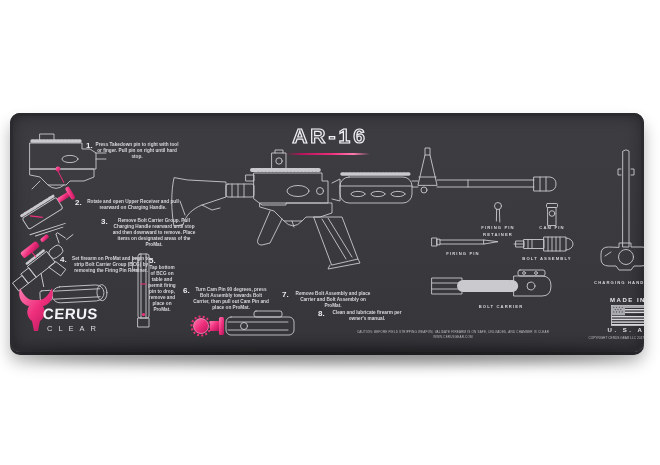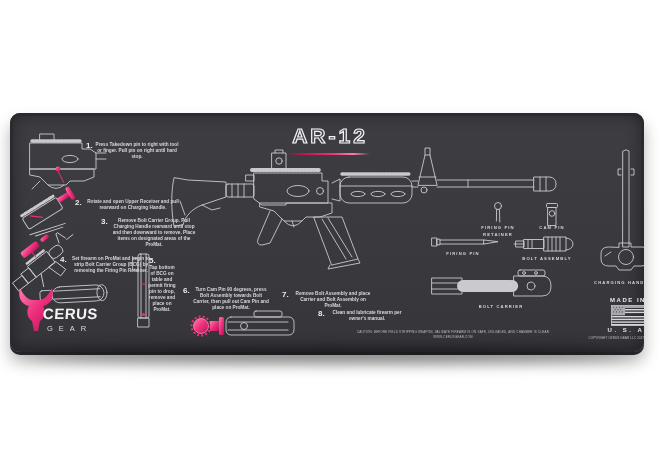--- a/index.html
+++ b/index.html
@@ -47,21 +47,21 @@
       <linearGradient id="pinkGrad" x1="0" y1="0" x2="1" y2="1">
         <stop offset="0" stop-color="#ff7ab0"></stop>
           <stop offset=".5" stop-color="#ee2f7c"></stop>
           <stop offset="1" stop-color="#b3145a"></stop>
       </linearGradient>
     </defs>
   </svg>
 
   <div class="mat">
 
-    <div class="title">AR-12</div>
+    <div class="title">AR-16</div>
     <div class="title-underline"></div>
 
     <svg class="abs" style="left:8px;top:20px" width="92" height="58" viewBox="0 0 92 58">
       <g class="line">
         <line x1="14" y1="8" x2="62" y2="8" stroke-width="3.4" stroke-dasharray="2 1.6"></line>
         <path d="M12,10 h52 v6 h8 l6,4 v16 h-66 z"></path>
         <rect x="22" y="1" width="14" height="7"></rect>
         <ellipse cx="52" cy="26" rx="8" ry="3.6"></ellipse>
         <path d="M12,36 h64 v8 l-10,4 h-14 l-4,4 h-18 l-8,-8 -10,-2 z"></path>
         <path d="M30,52 q8,7 16,0"></path>
@@ -255,21 +255,21 @@
         <circle cx="32" cy="110" r="7.5"></circle>
         <path d="M17,105 l-6,4"></path>
       </g>
     </svg>
     <div class="plbl" style="left:576px;top:166px;width:74px">CHARGING HANDLE</div>
 
     <svg class="abs" style="left:6px;top:173px" width="40" height="48" viewBox="0 0 40 48">
       <path fill="url(#pinkGrad)" d="M4,2 C1,13 7,19 13,20 C10,25 11,32 16,35 L18,45 L22,45 L24,35 C29,32 30,25 27,20 C33,19 39,13 36,2 C32,10 28,14 23,14 L17,14 C12,14 8,10 4,2 Z"></path>
     </svg>
     <div class="logo-cerus">CERUS</div>
-    <div class="logo-gear">GEAR</div>
+    <div class="logo-gear">CLEAR</div>
 
     <div class="madein">
       <div class="mi-top">MADE IN</div>
       <svg style="margin:2px auto 0" width="34" height="21" viewBox="0 0 34 21">
         <rect x="0.5" y="0.5" width="33" height="20" fill="none" stroke="#d7d7db" stroke-width=".8"></rect>
         <rect x="0.5" y="0.5" width="13.5" height="9.8" fill="#a9a9b0"></rect>
         <g fill="#3a3a3e">
           <circle cx="2.8" cy="2.3" r=".55"></circle>
             <circle cx="5.6" cy="2.3" r=".55"></circle>
             <circle cx="8.4" cy="2.3" r=".55"></circle>

